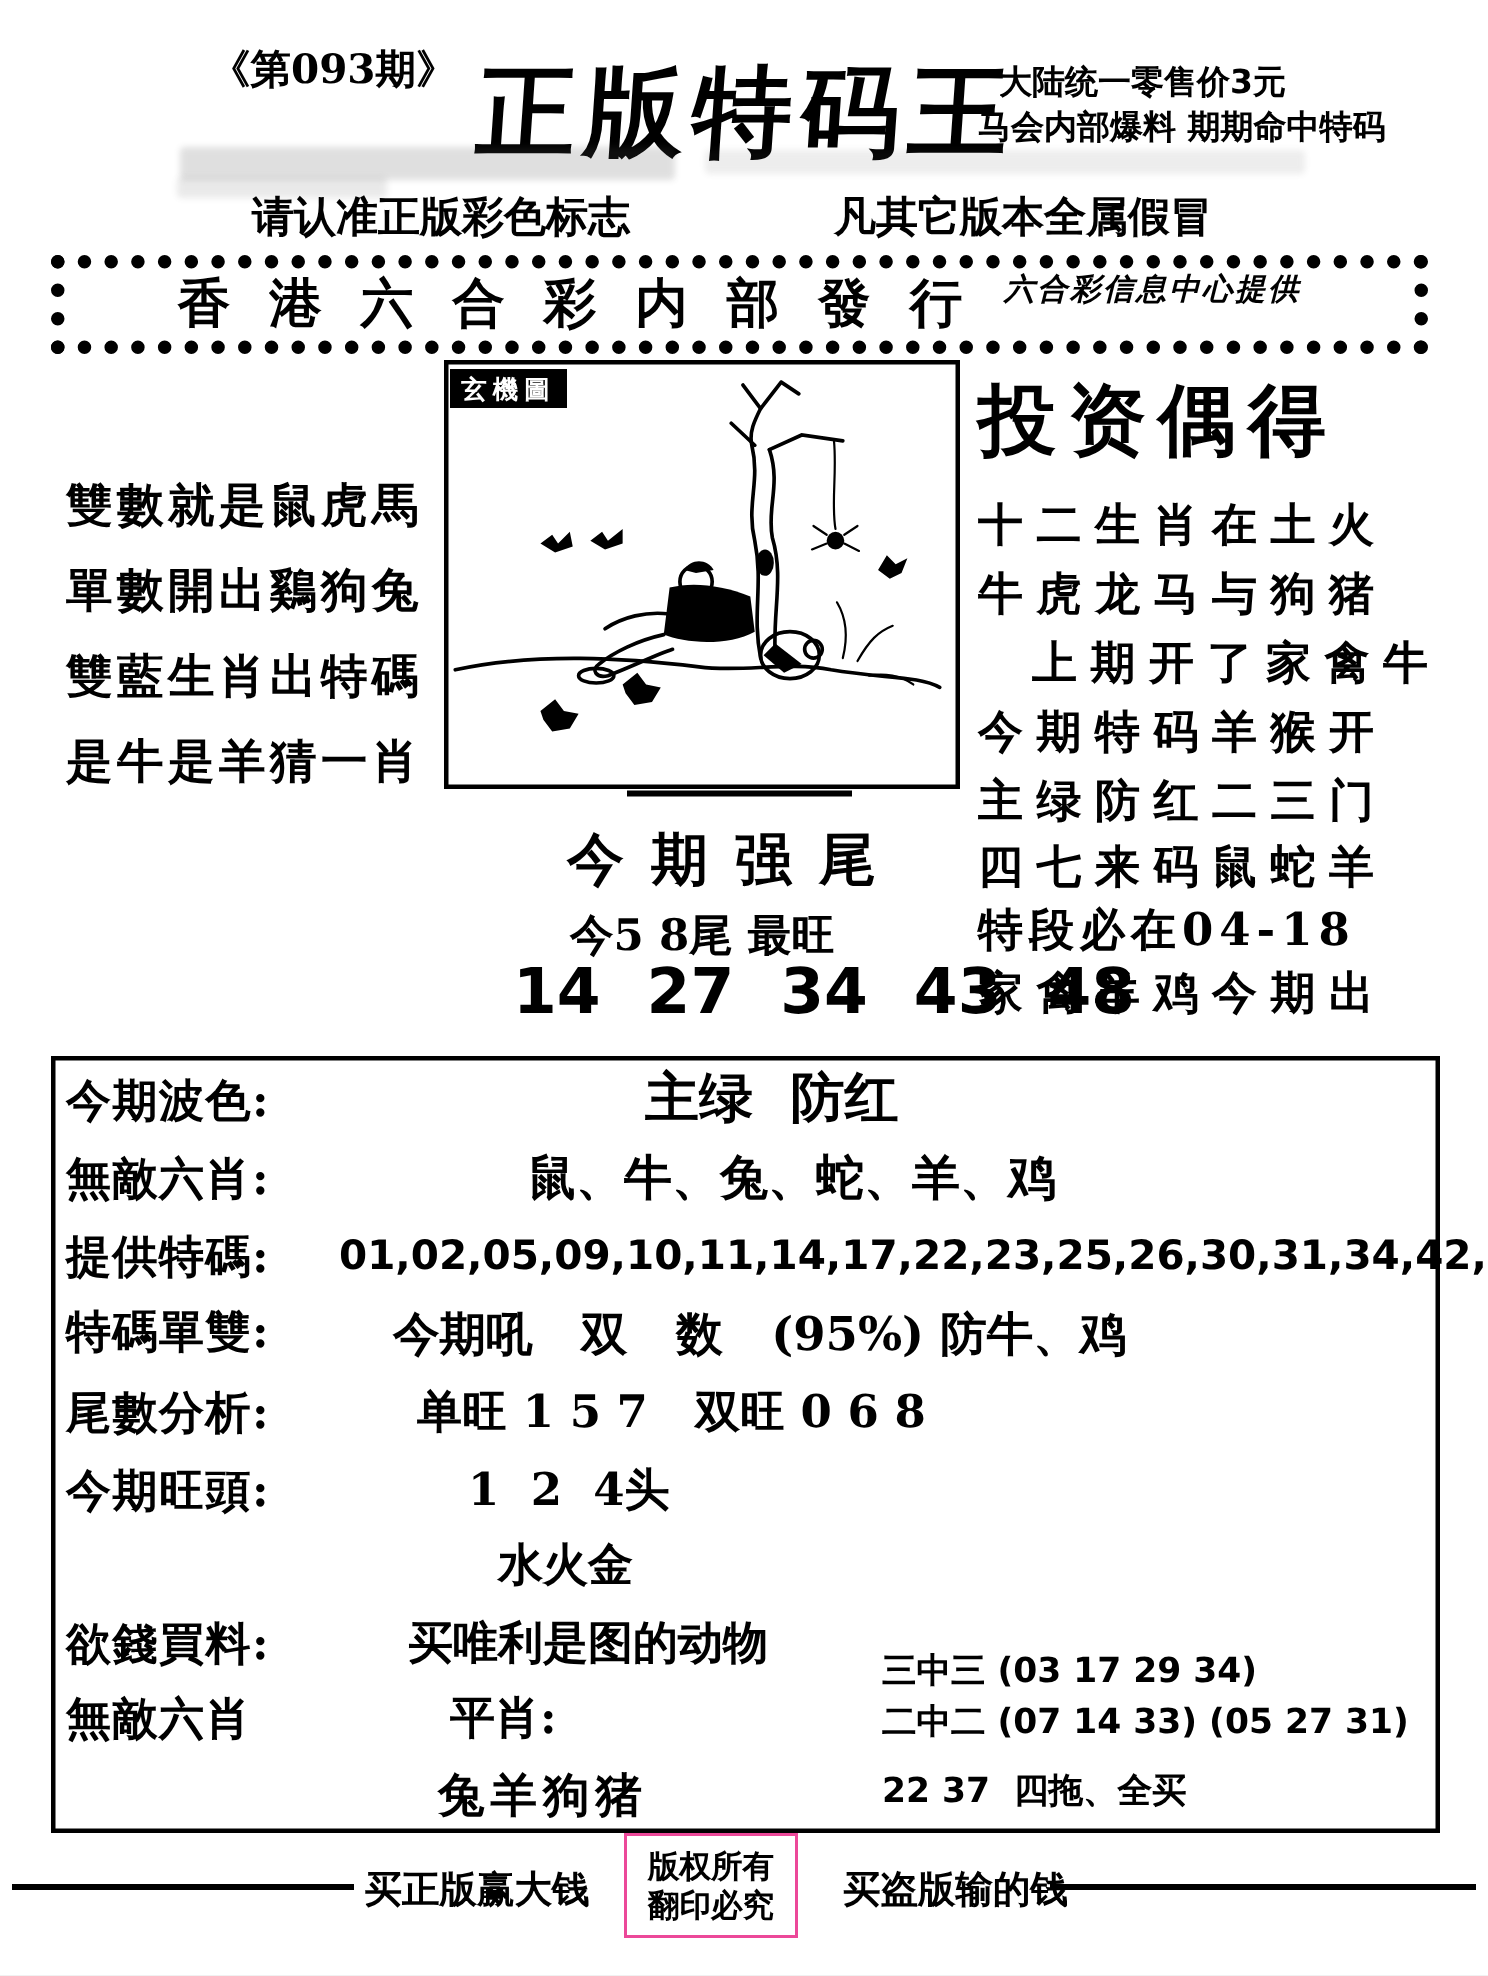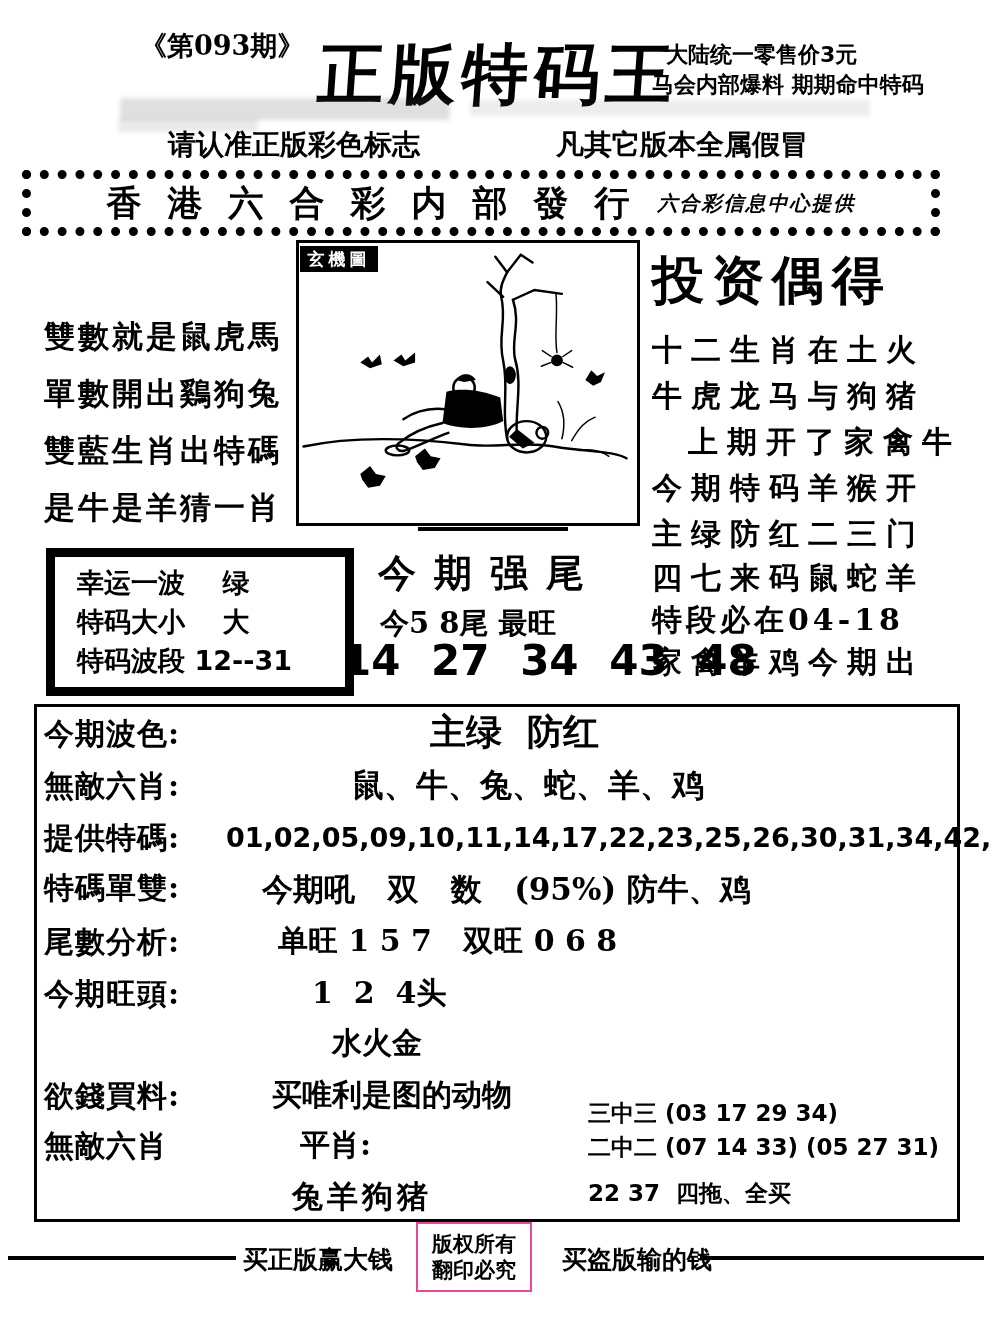--- a/index.html
+++ b/index.html
@@ -8,22 +8,22 @@
   .abs{position:absolute;}
   
   .issue{left:140px;top:28px;font-size:27px;font-weight:bold;}
   .title{left:318px;top:30px;font-size:66px;font-weight:900;letter-spacing:6px;transform:skewX(-4deg);}
   .price{left:666px;top:40px;font-size:22px;font-weight:bold;font-family:"DejaVu Sans","Liberation Sans",sans-serif;}
   .tagline{left:652px;top:70px;font-size:22px;font-weight:bold;font-family:"DejaVu Sans","Liberation Sans",sans-serif;}
   .smudge{background:#555;opacity:.18;filter:blur(2px);border-radius:3px;}
   .notice-l{left:168px;top:126px;font-size:28px;font-weight:bold;font-family:"DejaVu Sans","Liberation Sans",sans-serif;}
   .notice-r{left:556px;top:126px;font-size:28px;font-weight:bold;font-family:"DejaVu Sans","Liberation Sans",sans-serif;}
   
-  .banner{left:22px;top:170px;width:900px;height:48px;border:9px dotted #000;
-          display:flex;align-items:center;justify-content:center;}
+  .banner{left:34px;top:170px;width:900px;height:48px;border:9px dotted #000;
+          display:flex;justify-content:center;}
   .banner-main{font-size:35px;font-weight:900;letter-spacing:26px;white-space:nowrap;}
   .banner-sub{font-size:20px;font-weight:bold;font-style:italic;letter-spacing:2px;margin-left:2px;white-space:nowrap;}
   
   .poem-title{left:62px;top:250px;font-size:38px;font-weight:900;letter-spacing:14px;}
   .poem-line{left:44px;font-size:31px;font-weight:900;letter-spacing:3px;white-space:nowrap;}
   
   .pic-box{left:296px;top:240px;width:338px;height:280px;border:3px solid #000;background:#fff;}
   .pic-label{left:300px;top:246px;width:78px;height:26px;background:#000;color:#fff;
              font-size:17px;font-weight:bold;display:flex;align-items:center;justify-content:center;letter-spacing:4px;}
   .pic-divider{left:418px;top:527px;width:150px;border-top:4px solid #000;}
@@ -118,25 +118,20 @@
   <div class="abs invest-title">投资偶得</div>
   <div class="abs invest-line" style="top:330px;">十二生肖在土火</div>
   <div class="abs invest-line" style="top:376px;">牛虎龙马与狗猪</div>
   <div class="abs invest-line" style="top:422px;margin-left:36px;">上期开了家禽牛</div>
   <div class="abs invest-line" style="top:468px;">今期特码羊猴开</div>
   <div class="abs invest-line" style="top:514px;">主绿防红二三门</div>
   <div class="abs invest-line" style="top:558px;">四七来码鼠蛇羊</div>
   <div class="abs invest-line" style="top:600px;letter-spacing:4px;">特段必在04-18</div>
   <div class="abs invest-line" style="top:642px;">家禽羊鸡今期出</div>
 
-  <div class="abs lucky">
-    <div class="lucky-row">幸运一波    绿</div>
-    <div class="lucky-row">特码大小    大</div>
-    <div class="lucky-row">特码波段 12--31</div>
-  </div>
 
   <div class="abs st-title">今期强尾</div>
   <div class="abs st-line">今5 8尾 最旺</div>
   <div class="abs st-nums">14 27 34 43 48</div>
 
   <div class="abs table-box"></div>
 
   <div class="abs row-label" style="top:714px;">今期波色:</div>
   <div class="abs row-val" style="left:430px;top:708px;font-size:36px;">主绿  防红</div>
 

